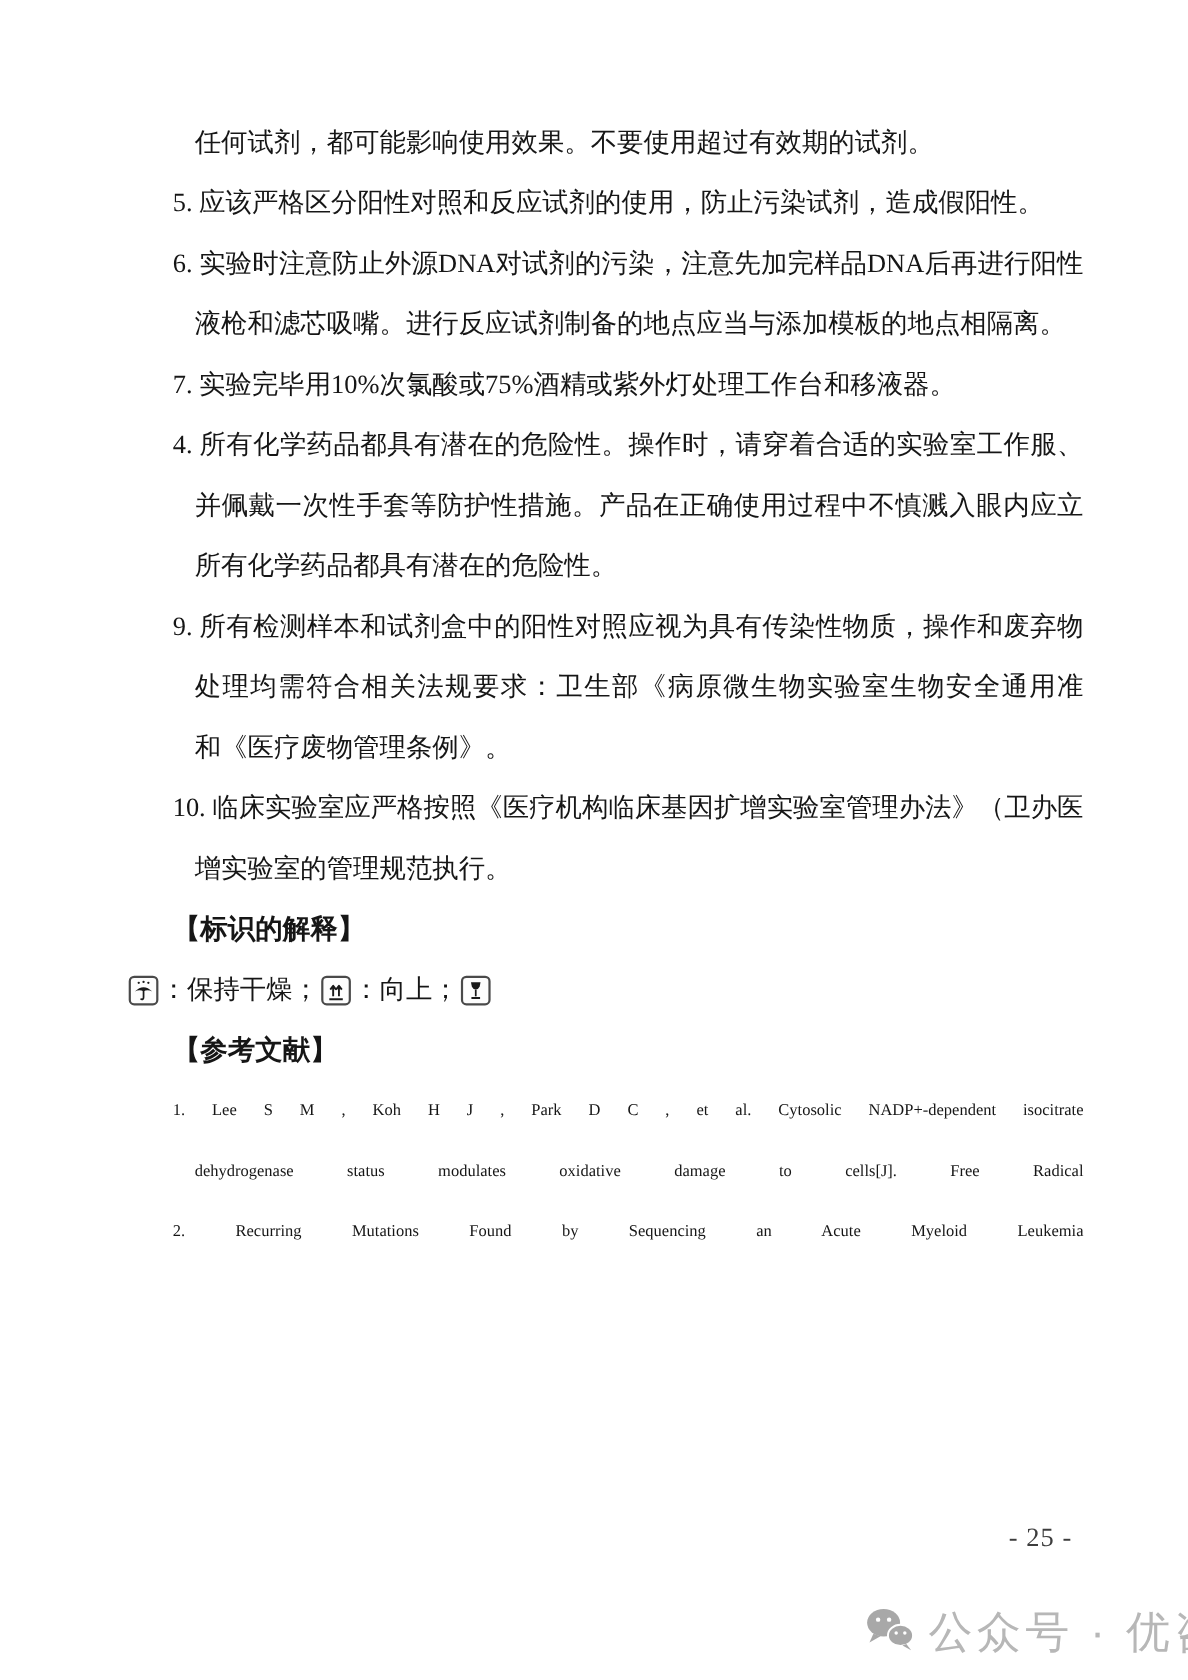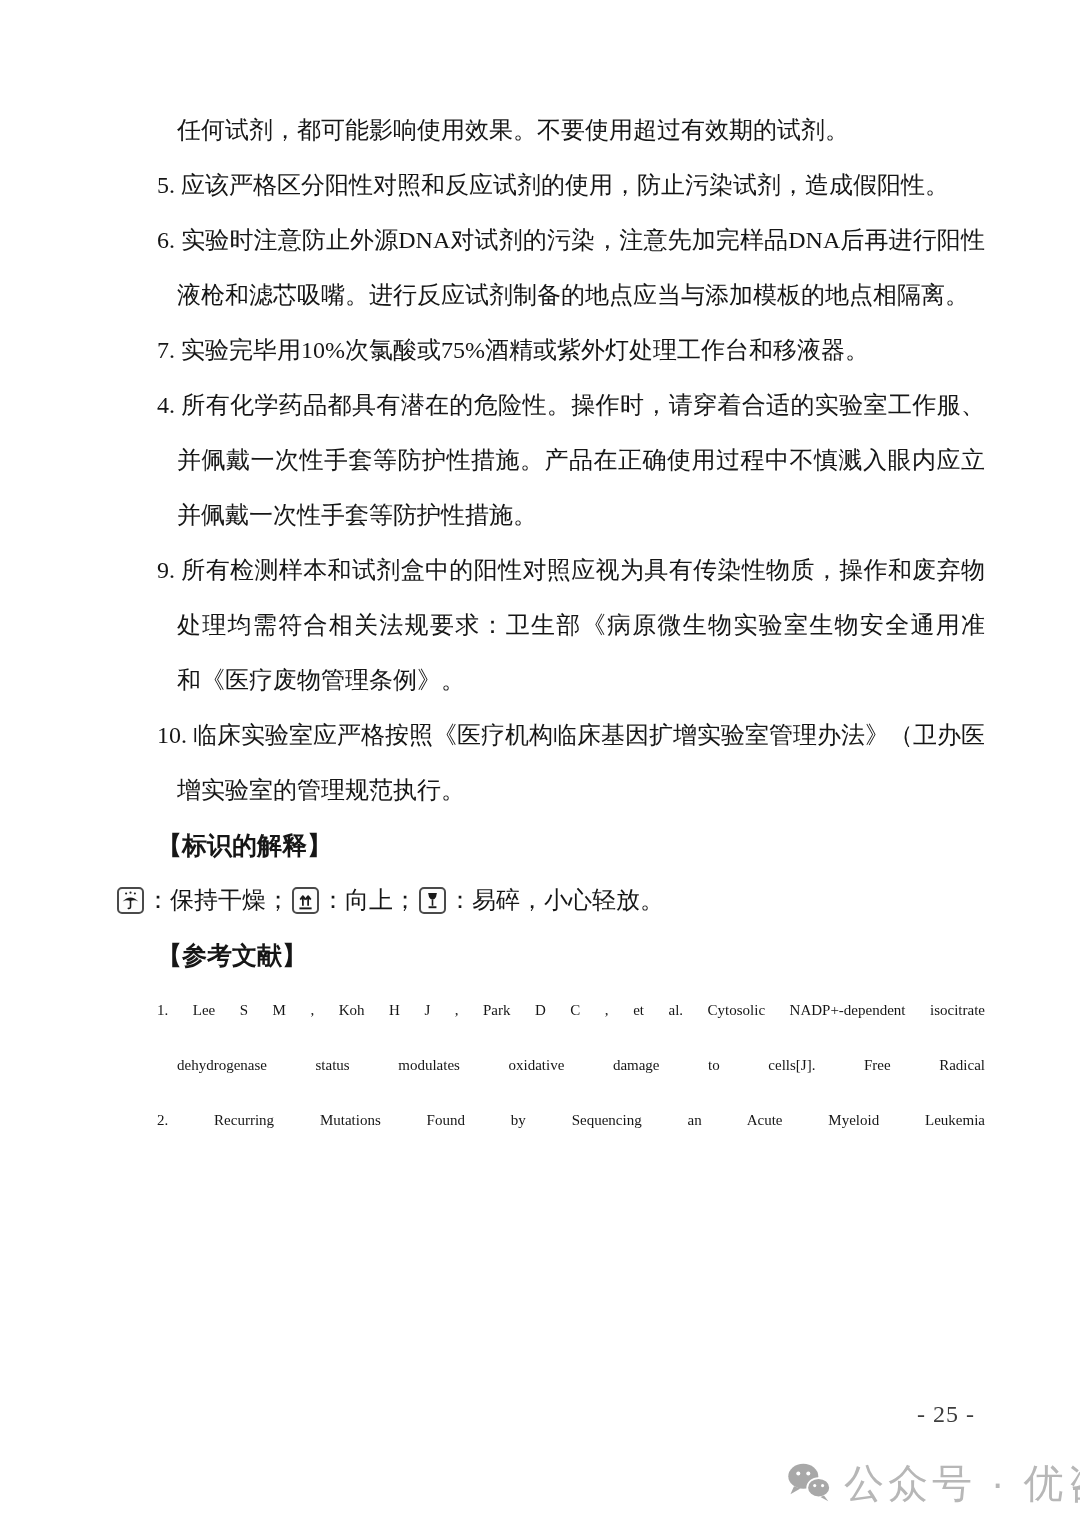--- a/index.html
+++ b/index.html
@@ -30,21 +30,21 @@
     display:inline-flex; align-items:center; justify-content:center;
     width:27px; height:27px;
     border:2px solid #4a4a4a; border-radius:5px;
     background:#fdfdfd;
     margin:0 2px;
     flex:0 0 auto;
   }
   .symbox svg { display:block; }
   .pagenum {
     position:absolute; top:1385px; right:105px;
-    font-size:24px; color:#3d3d3d; letter-spacing:1px;margin-top:16px;
+    font-size:24px; color:#3d3d3d; letter-spacing:1px;
   }
   .watermark {
     position:absolute; left:786px; top:1456px;
     display:flex; align-items:center; gap:12px;
   }
   .watermark .wm-text {
     font-family:"Liberation Sans","DejaVu Sans",sans-serif;
     font-size:40px; color:#b7b7b7; letter-spacing:4px; white-space:nowrap;
   }
   .wm-icon { flex:0 0 auto; }
@@ -55,21 +55,21 @@
 <div class="page">
   <div class="content">
 
     <div class="line cont">任何试剂，都可能影响使用效果。不要使用超过有效期的试剂。</div>
     <div class="line">5. 应该严格区分阳性对照和反应试剂的使用，防止污染试剂，造成假阳性。</div>
     <div class="line j">6. 实验时注意防止外源DNA对试剂的污染，注意先加完样品DNA后再进行阳性</div>
     <div class="line cont">液枪和滤芯吸嘴。进行反应试剂制备的地点应当与添加模板的地点相隔离。</div>
     <div class="line">7. 实验完毕用10%次氯酸或75%酒精或紫外灯处理工作台和移液器。</div>
     <div class="line j">4. 所有化学药品都具有潜在的危险性。操作时，请穿着合适的实验室工作服、</div>
     <div class="line cont j">并佩戴一次性手套等防护性措施。产品在正确使用过程中不慎溅入眼内应立</div>
-    <div class="line cont">并佩戴一次性手套等防护性措施。</div>
+    <div class="line cont">所有化学药品都具有潜在的危险性。</div>
     <div class="line j">9. 所有检测样本和试剂盒中的阳性对照应视为具有传染性物质，操作和废弃物</div>
     <div class="line cont j">处理均需符合相关法规要求：卫生部《病原微生物实验室生物安全通用准则》</div>
     <div class="line cont">和《医疗废物管理条例》。</div>
     <div class="line j">10. 临床实验室应严格按照《医疗机构临床基因扩增实验室管理办法》（卫办医</div>
     <div class="line cont">增实验室的管理规范执行。</div>
 
     <div class="line hdr">【标识的解释】</div>
 
     <div class="line symline">
       <span class="seg">
@@ -95,21 +95,20 @@
         <span>：向上；</span>
       </span>
       <span class="seg">
         <span class="symbox">
           <svg width="21" height="21" viewBox="0 0 24 24">
             <path d="M7 3.5 L17 3.5 L16 8 Q14.5 11 12 11 Q9.5 11 8 8 Z" fill="#1a1a1a"></path>
             <rect x="11.1" y="11" width="1.8" height="7" fill="#1a1a1a"></rect>
             <path d="M7.5 19.7 L16.5 19.7" stroke="#1a1a1a" stroke-width="2.2"></path>
           </svg>
         </span>
-        <span>：易碎，小心轻放。</span>
       </span>
     </div>
 
     <div class="line hdr">【参考文献】</div>
 
     <div class="line en j">1. Lee S M , Koh H J , Park D C , et al. Cytosolic NADP+-dependent isocitrate</div>
     <div class="line en cont j">dehydrogenase status modulates oxidative damage to cells[J]. Free Radical</div>
     <div class="line en j">2. Recurring Mutations Found by Sequencing an Acute Myeloid Leukemia</div>
 
   </div>

